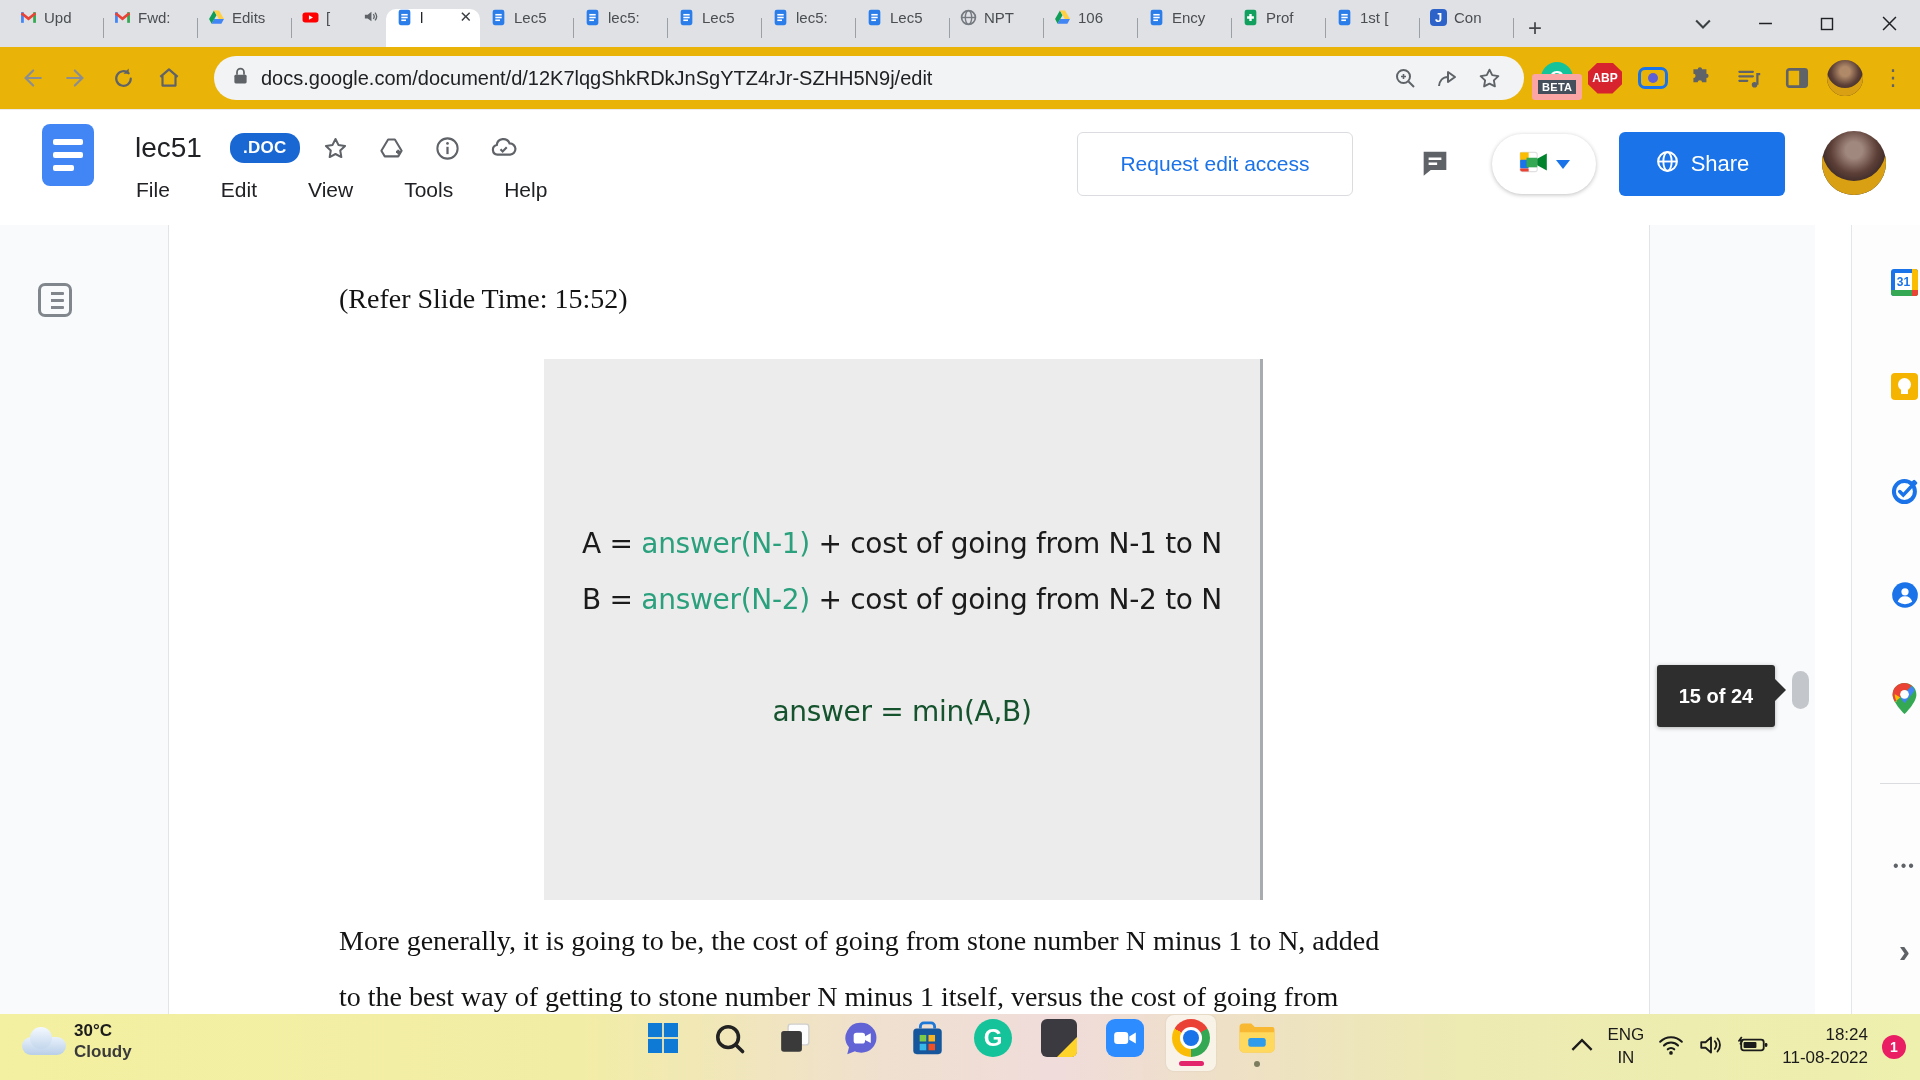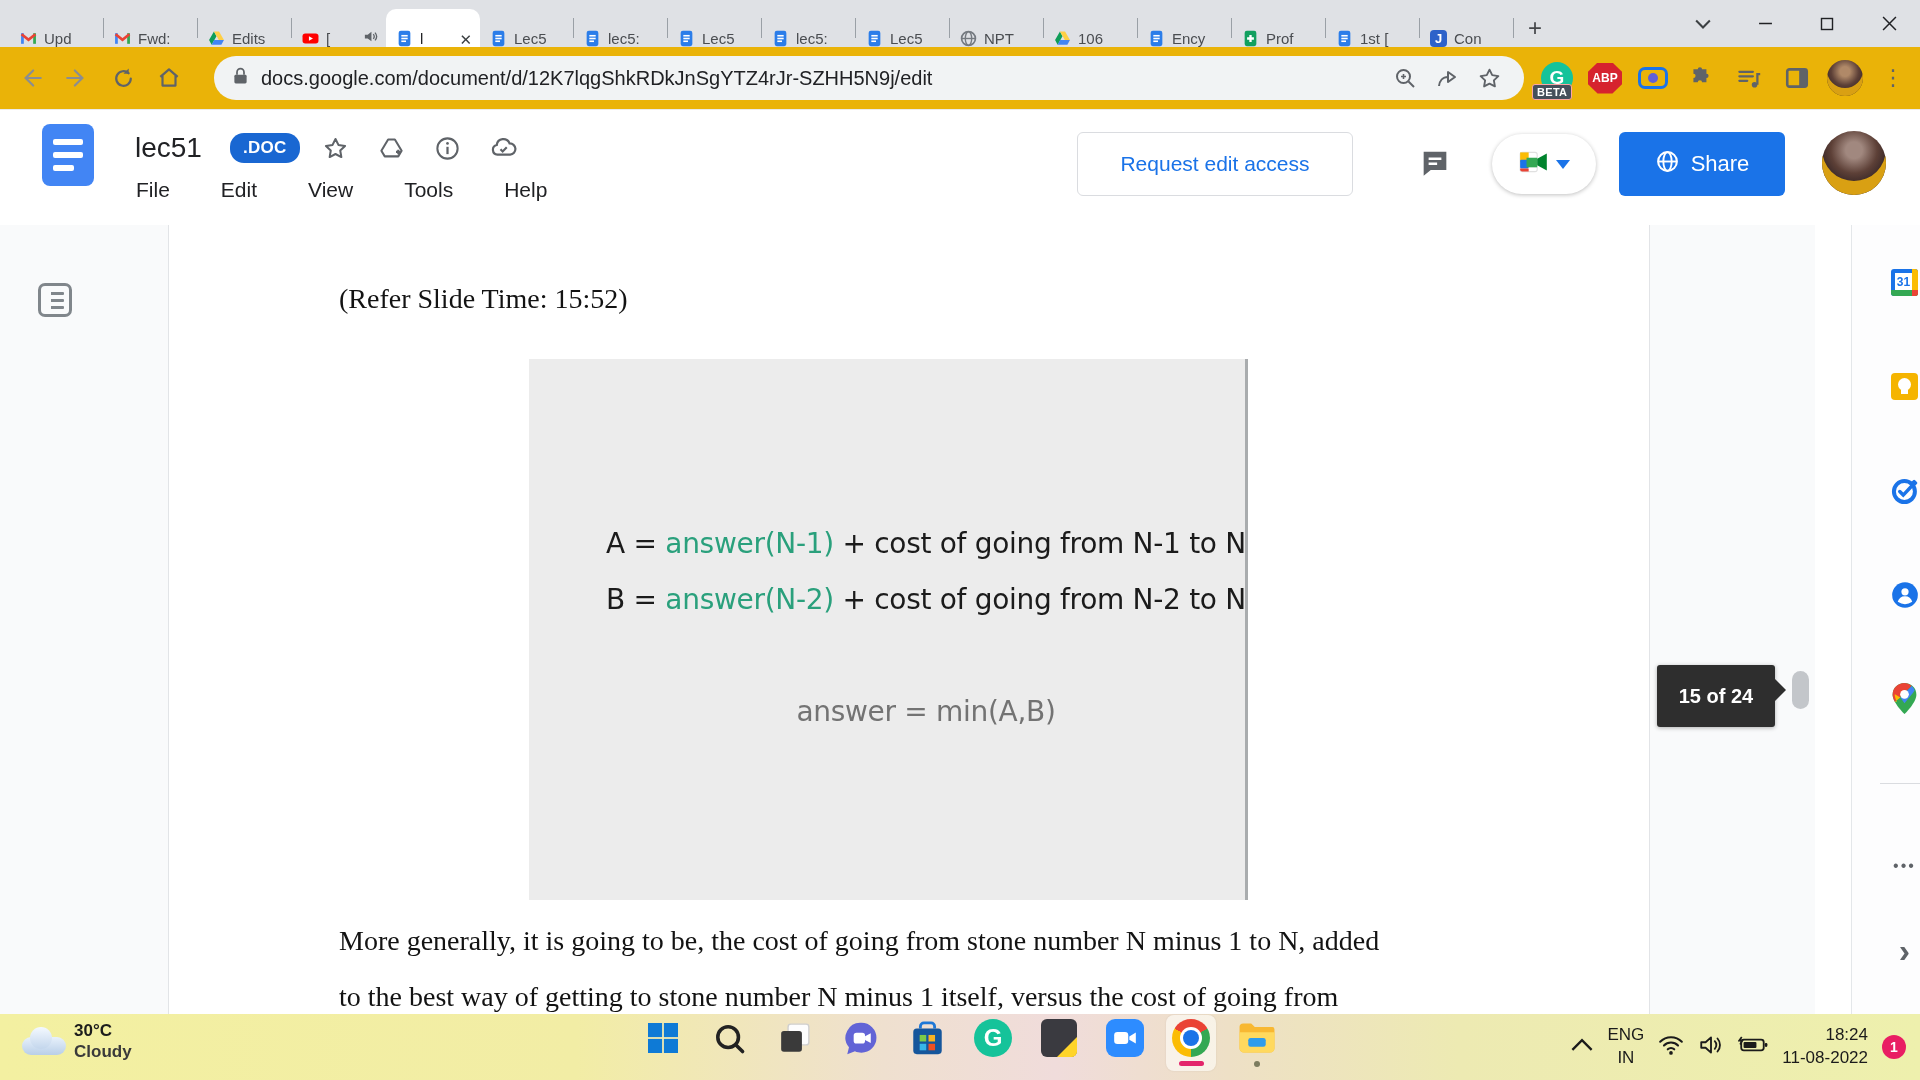--- a/index.html
+++ b/index.html
@@ -3,21 +3,21 @@
 <meta charset="utf-8">
 <style>
   * { margin:0; padding:0; box-sizing:border-box; }
   html,body { width:1920px; height:1080px; overflow:hidden; background:#fff;
     font-family:"Liberation Sans", sans-serif; }
   .app { position:relative; width:1920px; height:1080px; overflow:hidden; background:#fff; }
 
   
   .tabstrip { position:absolute; top:0; left:0; width:1920px; height:47px; background:#dfe1e5; }
   .tabs { position:absolute; left:10px; bottom:0; display:flex; align-items:flex-end; }
-  .tab { position:relative; width:94px; height:38px; display:flex; align-items:flex-end;
+  .tab { position:relative; width:94px; height:38px; display:flex; align-items:flex-start;
     padding:0 8px 0 10px; color:#4a4d51; font-size:15px; cursor:default; }
   .tab .sep { position:absolute; right:0; top:9px; width:1px; height:20px; background:#9aa0a6; }
   .tab.active { background:#fff; border-radius:10px 10px 0 0; color:#202124; z-index:2; }
   .tab .lbl { margin-left:7px; white-space:nowrap; overflow:hidden; flex:1;
     -webkit-mask-image:linear-gradient(90deg,#000 70%,transparent 97%);
             mask-image:linear-gradient(90deg,#000 70%,transparent 97%); }
   .tab .close { font-size:15px; color:#3c4043; margin-left:2px; line-height:1; }
   .favicon { width:17px; height:17px; flex:none; display:inline-block; }
   .newtab { width:30px; height:30px; margin:0 0 4px 6px; display:flex; align-items:center;
     justify-content:center; font-size:24px; color:#45474a; border-radius:50%; }
@@ -31,21 +31,21 @@
   .toolbar .lead { display:flex; margin-left:8px; }
   .omnibox { position:absolute; left:214px; top:9px; width:1310px; height:44px; background:#f1f3f4;
     border-radius:22px; display:flex; align-items:center; padding:0 14px 0 16px; }
   .omnibox .url { font-size:20px; color:#202124; margin-left:10px; flex:1; white-space:nowrap; overflow:hidden; }
   .omni-ico { width:42px; height:42px; display:flex; align-items:center; justify-content:center; flex:none; }
   .extbar { position:absolute; right:8px; top:9px; height:44px; display:flex; align-items:center; gap:10px; }
   .extbtn { position:relative; width:38px; height:40px; display:flex; align-items:center; justify-content:center; }
   .gram { width:32px; height:32px; border-radius:50%; background:#15c39a; color:#fff; font-weight:bold;
     font-size:19px; display:flex; align-items:center; justify-content:center; }
   .betabadge { position:absolute; left:-6px; bottom:-2px; background:#454f5b; color:#fff; font-size:11px;
-    font-weight:bold; padding:1px 4px; border-radius:3px; border:1px solid #fca5a5; letter-spacing:.3px; }
+    font-weight:bold; padding:1px 4px; border-radius:3px; border:6px solid #fca5a5; letter-spacing:.3px; }
   .abp { width:34px; height:31px; background:#d6232e; color:#fff; font-weight:bold; font-size:12px;
     display:flex; align-items:center; justify-content:center;
     clip-path:polygon(28% 0,72% 0,100% 30%,100% 70%,72% 100%,28% 100%,0 70%,0 30%); }
   .pipext { width:30px; height:22px; border:3px solid #1a73e8; border-radius:7px; display:flex;
     align-items:center; justify-content:center; }
   .pipext i { width:10px; height:10px; border-radius:50%; background:#5f5fd7; }
   .avatar-sm { width:36px; height:36px; border-radius:50%;
     background:radial-gradient(circle at 50% 32%, #b08968 0 16%, #5d4037 45%, #2e2024 75%),
     linear-gradient(#3a2f33,#3a2f33); box-shadow:inset 0 -8px 0 #d9a013; }
   .dots3 { font-size:22px; color:#5f6368; letter-spacing:0; line-height:.45; text-align:center; }
@@ -84,25 +84,25 @@
   .canvas { position:absolute; top:225px; left:0; width:1815px; height:855px; background:#f9fafb; }
   .outline-btn { position:absolute; left:38px; top:58px; width:34px; height:34px; border:3px solid #80868b;
     border-radius:7px; display:flex; flex-direction:column; justify-content:center; gap:4px; padding:0 5px; }
   .outline-btn i { height:3px; background:#80868b; border-radius:1px; position:relative; }
   .outline-btn i::before { content:""; position:absolute; left:-1px; top:0; width:4px; height:3px; background:#80868b; }
   .outline-btn i { margin-left:6px; }
   .page { position:absolute; left:168px; top:0; width:1482px; height:855px; background:#fff;
     border-left:1px solid #e2e4e7; border-right:1px solid #e2e4e7; }
   .serif { font-family:Liberation Serif, serif; color:#131313; }
   .refer { position:absolute; left:170px; top:58px; font-size:28px; }
-  .slide-img { position:absolute; left:360px; top:134px; width:719px; height:541px; background:#ececec;
-    border-right:3px solid #a9acae;padding-left:39px; }
+  .slide-img { position:absolute; left:375px; top:134px; width:719px; height:541px; background:#ececec;
+    border-right:3px solid #a9acae; }
   .fline { position:absolute; width:100%; text-align:center; font-family:"DejaVu Sans", sans-serif;
     font-weight:500; font-size:28px; color:#1b1b1b; letter-spacing:-.3px; }
-  .fgreen { color:#2aa07c; } .fred { color:#737373; }
+  .fgreen { color:#2aa07c; } .fred { color:#14532d; }
   .para1 { position:absolute; left:170px; top:700px; width:1180px; font-size:28px; }
   .para2 { position:absolute; left:170px; top:756px; width:1180px; font-size:28px; }
   .scroll-thumb { position:absolute; left:1792px; top:446px; width:17px; height:38px; background:#c3c6ca;
     border-radius:9px; }
   .page-tip { position:absolute; left:1657px; top:440px; width:118px; height:62px; background:#2e2e2e;
     color:#fff; font-size:20px; font-weight:bold; display:flex; align-items:center; justify-content:center;
     border-radius:3px; box-shadow:0 1px 4px rgba(0,0,0,.3); }
   .page-tip::after { content:""; position:absolute; right:-11px; top:14px; border:11px solid transparent;
     border-left-color:#2e2e2e; border-right:0; }
 

